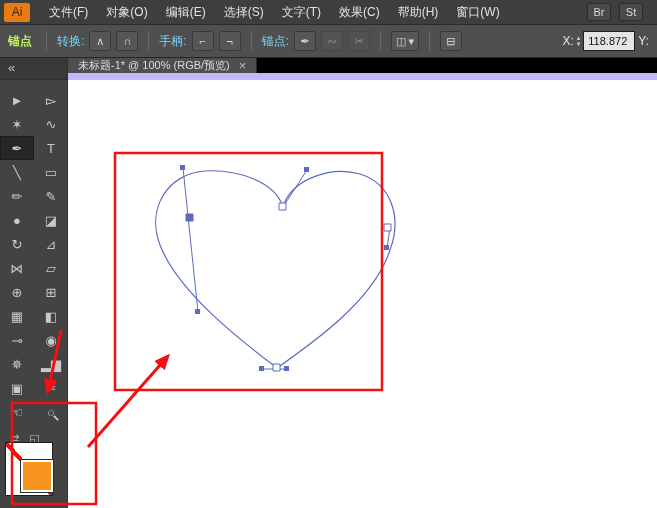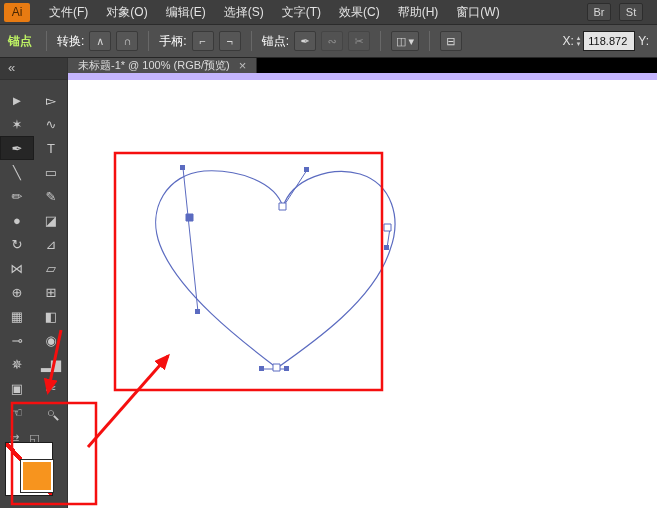--- a/index.html
+++ b/index.html
@@ -14,21 +14,21 @@
   .menu-item{padding:16px 9px;line-height:24px;cursor:default;}
   .menu-right{margin-left:auto;display:flex;gap:8px;padding-right:14px;}
   .mini-btn{background:#4a4a4a;border:1px solid #2d2d2d;color:#d8d8d8;font-size:11px;height:18px;min-width:24px;border-radius:2px;padding:0 4px;}
 
   
   .control-bar{height:33px;background:#4f4f4f;border-bottom:1px solid #262626;display:flex;align-items:center;padding:0 8px;gap:5px;color:#d2d2d2;font-size:12px;overflow:hidden;white-space:nowrap;}
   .ctx{font-weight:bold;color:#bef264;margin-right:4px;}
   .vsep{width:1px;height:20px;background:#3a3a3a;border-right:1px solid #686868;margin:0 5px;flex:none;}
   .icon-btn{width:22px;height:20px;background:#565656;border:1px solid #3a3a3a;color:#d6d6d6;font-size:11px;line-height:17px;text-align:center;padding:0;border-radius:2px;}
   .icon-btn.dim{opacity:.45;}
-  .lbl{color:#ffffff;}
+  .lbl{color:#7dd3fc;}
   .drop-btn{display:flex;align-items:center;gap:2px;background:#565656;border:1px solid #3a3a3a;color:#d6d6d6;height:20px;padding:0 4px;font-size:11px;border-radius:2px;}
   .xy{display:flex;align-items:center;gap:3px;margin-left:auto;}
   .xy-label{color:#e6e6e6;}
   .stepper{display:flex;flex-direction:column;font-size:7px;line-height:6px;color:#cfcfcf;}
   .stepper span{cursor:pointer;}
   .val-input{width:52px;height:20px;background:#e4e4e4;border:1px solid #1f1f1f;color:#111;font-size:11px;padding:0 4px;font-family:inherit;}
 
   
   .workspace{display:flex;height:450px;}
   .tool-panel{position:relative;width:68px;flex:none;background:#434343;border-right:1px solid #323232;}

